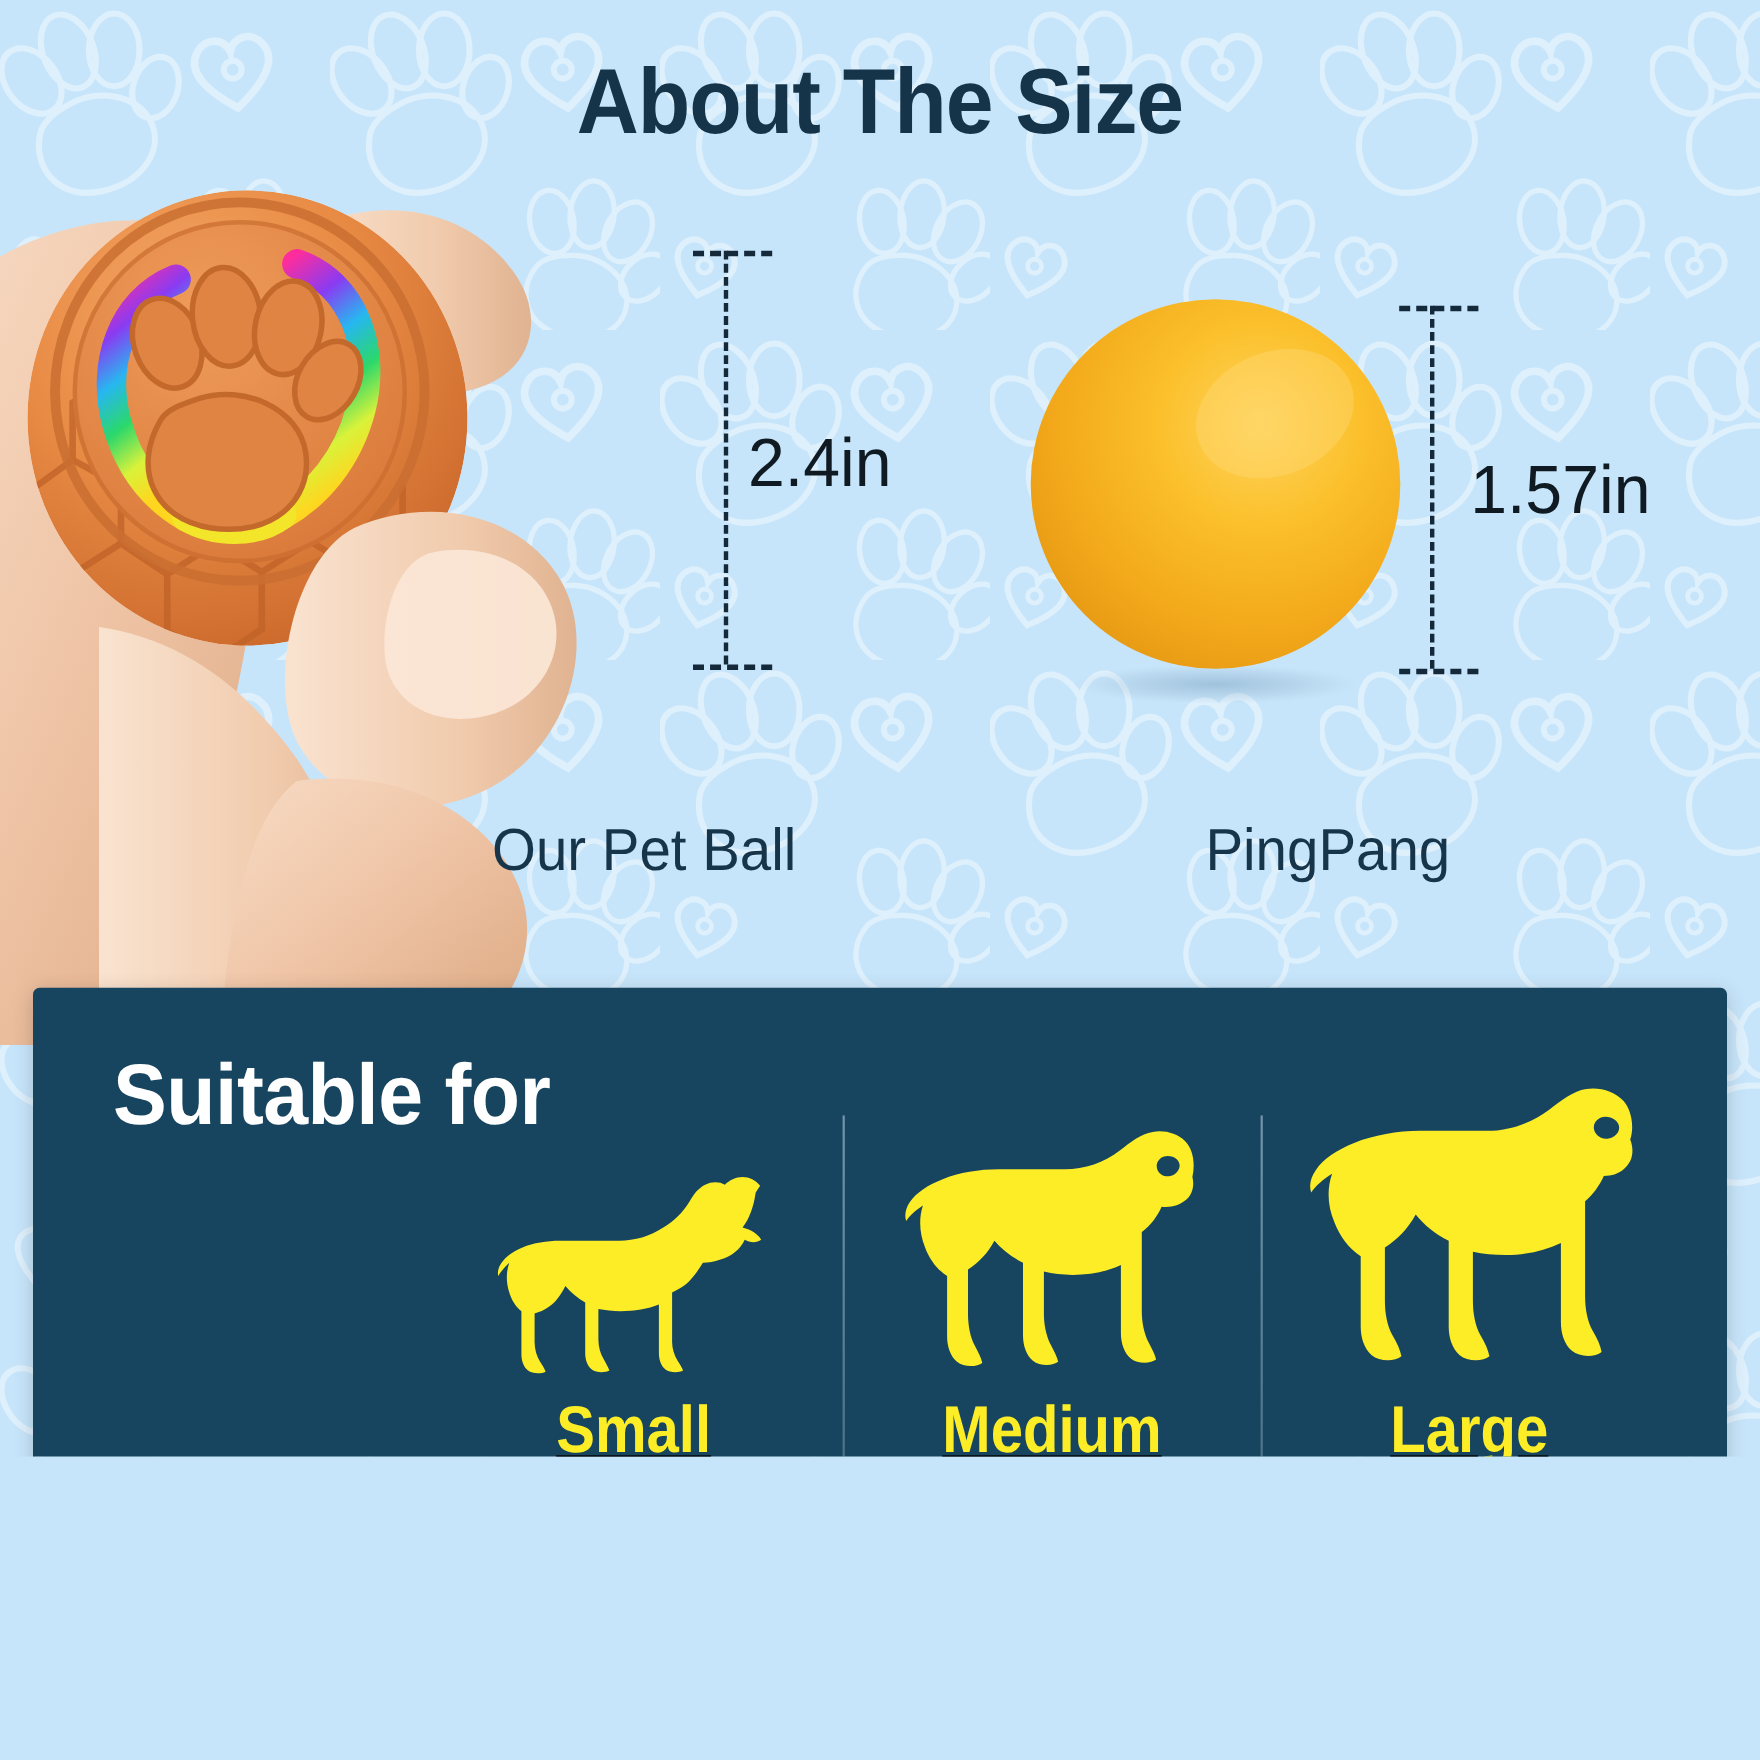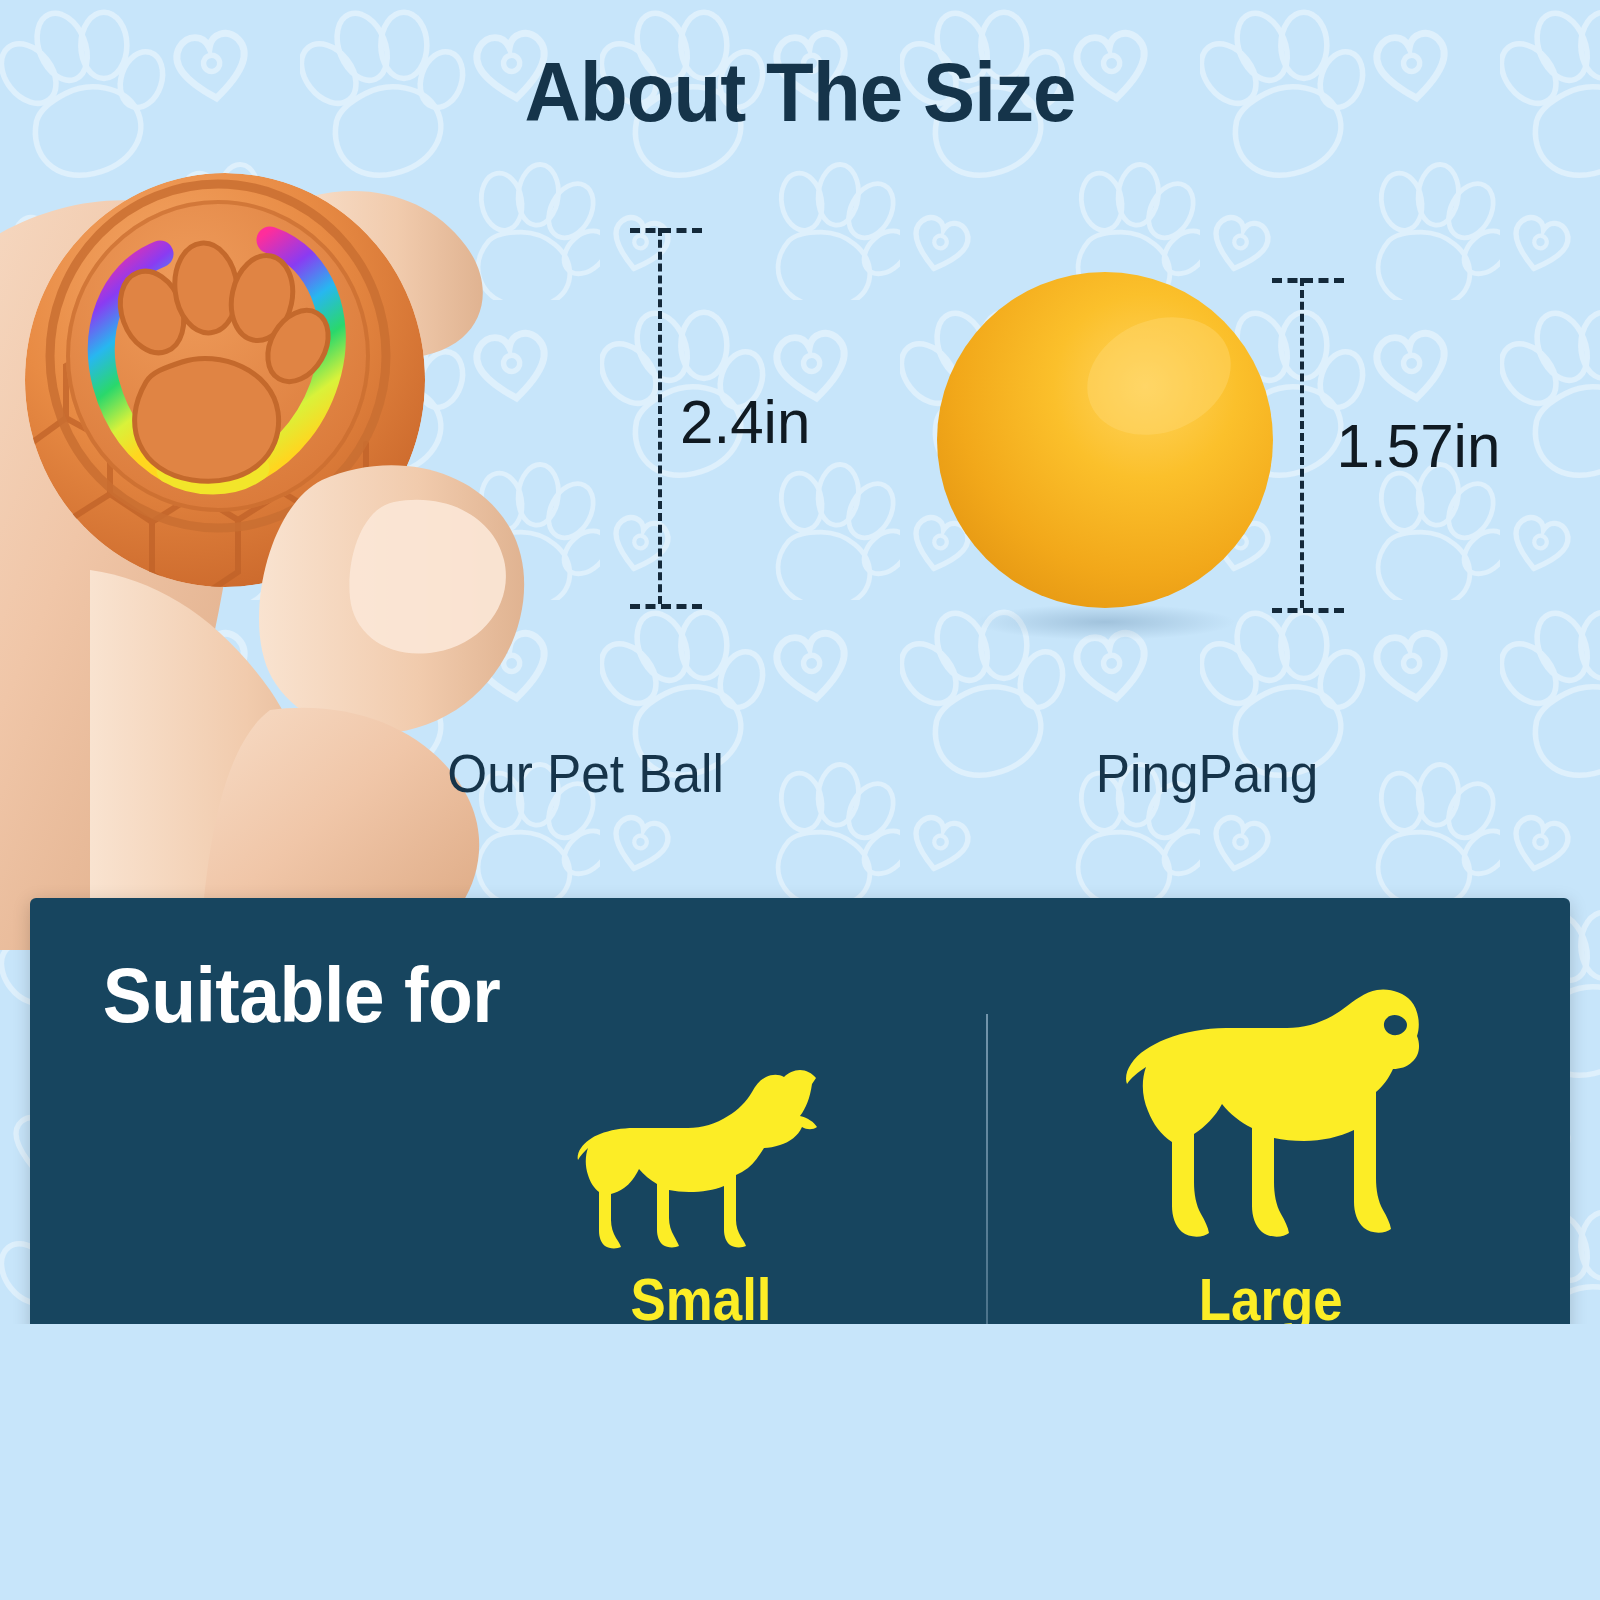--- a/index.html
+++ b/index.html
@@ -67,22 +67,23 @@
     overflow:hidden;
   }
   .panel-title{
     position:absolute;left:60px;top:52px;
     font-family:"Liberation Sans", sans-serif;
     font-weight:bold;font-size:78px;color:#ffffff;
     letter-spacing:-.5px;
     transform:scaleX(.94);
   }
   .cols{
-    position:absolute;left:386px;top:116px;width:1140px;height:500px;
+    position:absolute;left:356px;top:116px;width:1140px;height:500px;
     display:flex;
+    text-decoration:underline;
   }
   .col{
     position:relative;flex:1;display:flex;flex-direction:column;
     align-items:center;justify-content:flex-start;
   }
   .col + .col::before{
     content:"";position:absolute;left:0;top:0;bottom:14px;width:2px;
     background:linear-gradient(to bottom,rgba(190,215,235,.55),rgba(190,215,235,.18));
   }
   .dogbox{height:250px;display:flex;align-items:flex-end;justify-content:center;}
@@ -280,20 +281,49 @@
         </div>
         <div class="sizelabel">Small</div>
         <div class="check">
           <svg width="74" height="74" viewBox="0 0 74 74">
             <circle cx="37" cy="37" r="35" fill="#fced26"></circle>
             <path d="M18 38 L32 52 L58 17" fill="none" stroke="#17455f" stroke-width="11" stroke-linecap="round" stroke-linejoin="round"></path>
           </svg>
         </div>
       </div>
 
+      <div class="col">
+        <div class="dogbox">
+          <svg width="276" height="238" viewBox="0 0 276 238">
+            <path fill="#fced26" d="M266 44 C268 52 266 60 260 65 C254 70 246 72 238 71
+              C234 80 228 88 220 94 L220 166 C220 176 222 186 226 194
+              C229 200 232 205 233 210 C228 214 216 214 210 209
+              C204 204 201 195 201 186 L201 124 C188 130 173 133 157 133
+              C148 133 139 132 131 130 L131 168 C131 178 133 188 137 196
+              C140 202 143 207 144 212 C139 216 127 216 121 211
+              C115 206 112 197 112 188 L112 122 C102 117 93 110 86 102
+              C80 113 72 122 62 128 L62 168 C62 179 64 189 68 197
+              C71 203 74 208 75 213 C70 217 58 217 52 212
+              C46 207 43 198 43 189 L43 134 C34 128 27 119 23 108
+              C18 96 17 82 21 70 C15 74 9 79 6 84 C4 80 5 73 9 67
+              C15 58 26 51 39 46 C54 40 72 37 90 37 L150 37
+              C168 37 186 31 200 20 C210 12 219 5 230 3
+              C240 1 252 4 259 11 C266 18 269 30 266 44 Z
+              M252 28 C247 24 240 24 236 28 C232 32 233 39 238 42
+              C243 45 250 43 253 38 C255 35 255 31 252 28 Z"></path>
+          </svg>
+        </div>
+        <div class="sizelabel">Medium</div>
+        <div class="check">
+          <svg width="74" height="74" viewBox="0 0 74 74">
+            <circle cx="37" cy="37" r="35" fill="#fced26"></circle>
+            <path d="M18 38 L32 52 L58 17" fill="none" stroke="#17455f" stroke-width="11" stroke-linecap="round" stroke-linejoin="round"></path>
+          </svg>
+        </div>
+      </div>
 
       <div class="col">
         <div class="dogbox">
           <svg width="312" height="276" viewBox="0 0 312 276">
             <path fill="#fced26" d="M302 48 C306 58 304 68 297 74 C292 79 285 81 278 81
               C274 90 268 98 261 104 L261 190 C261 202 263 213 268 222
               C272 229 275 235 276 241 C270 246 256 246 249 240
               C242 234 239 224 239 214 L239 142 C224 149 207 153 189 153
               C178 153 168 152 159 150 L159 194 C159 206 161 217 166 226
               C170 233 173 239 174 245 C168 250 154 250 147 244

